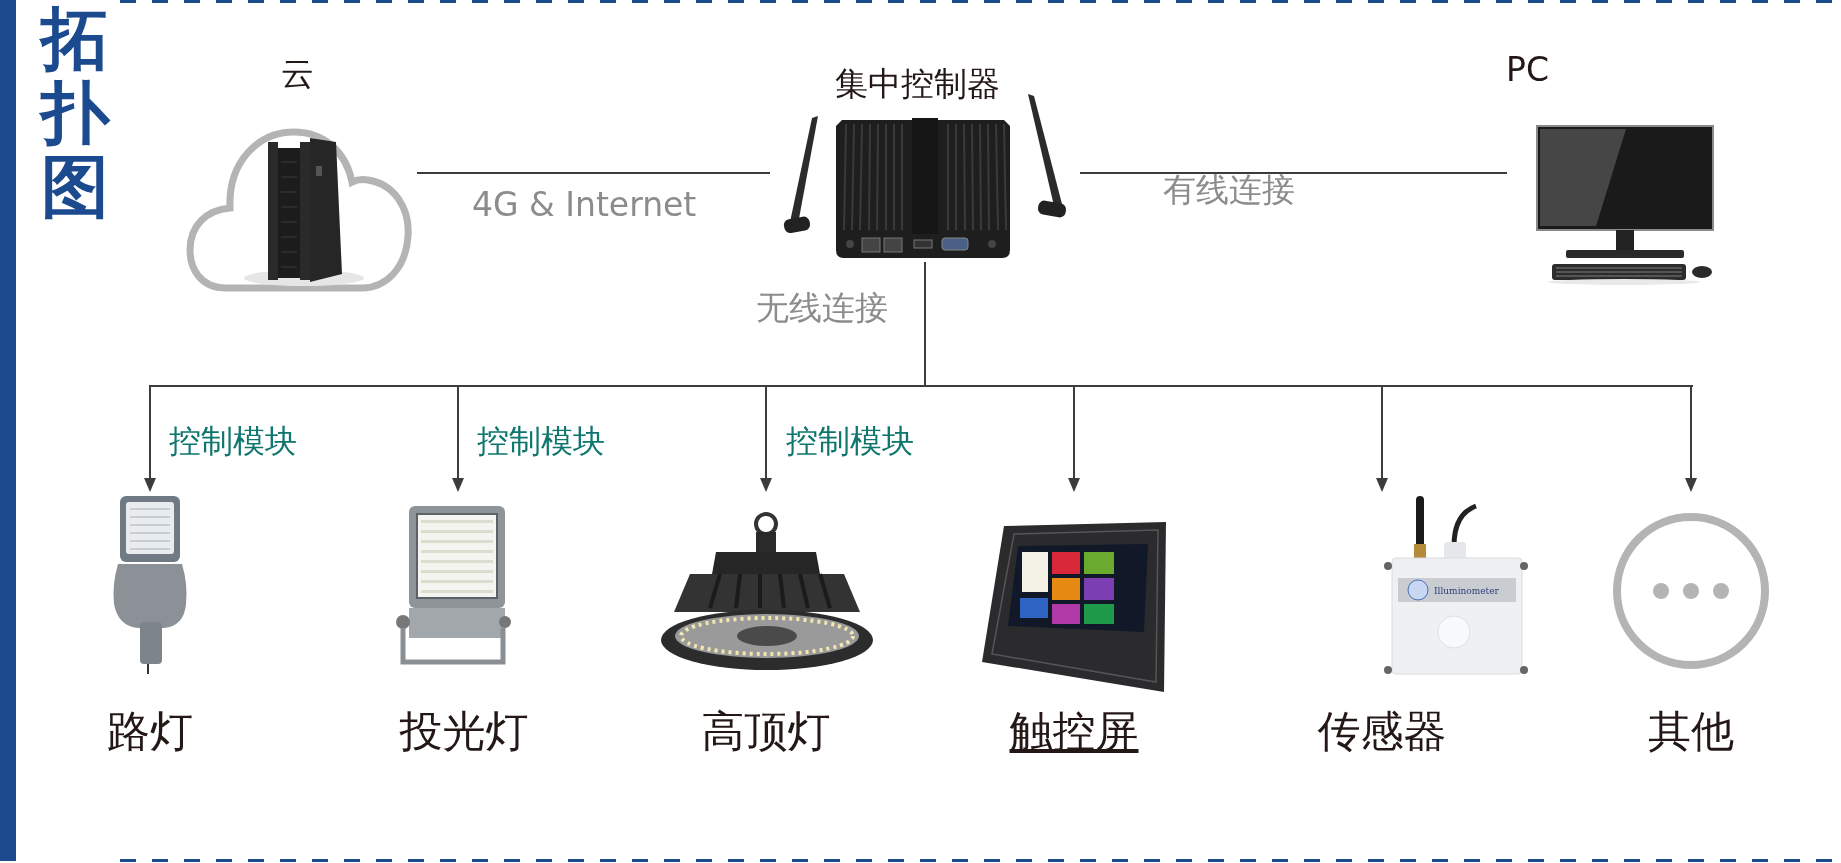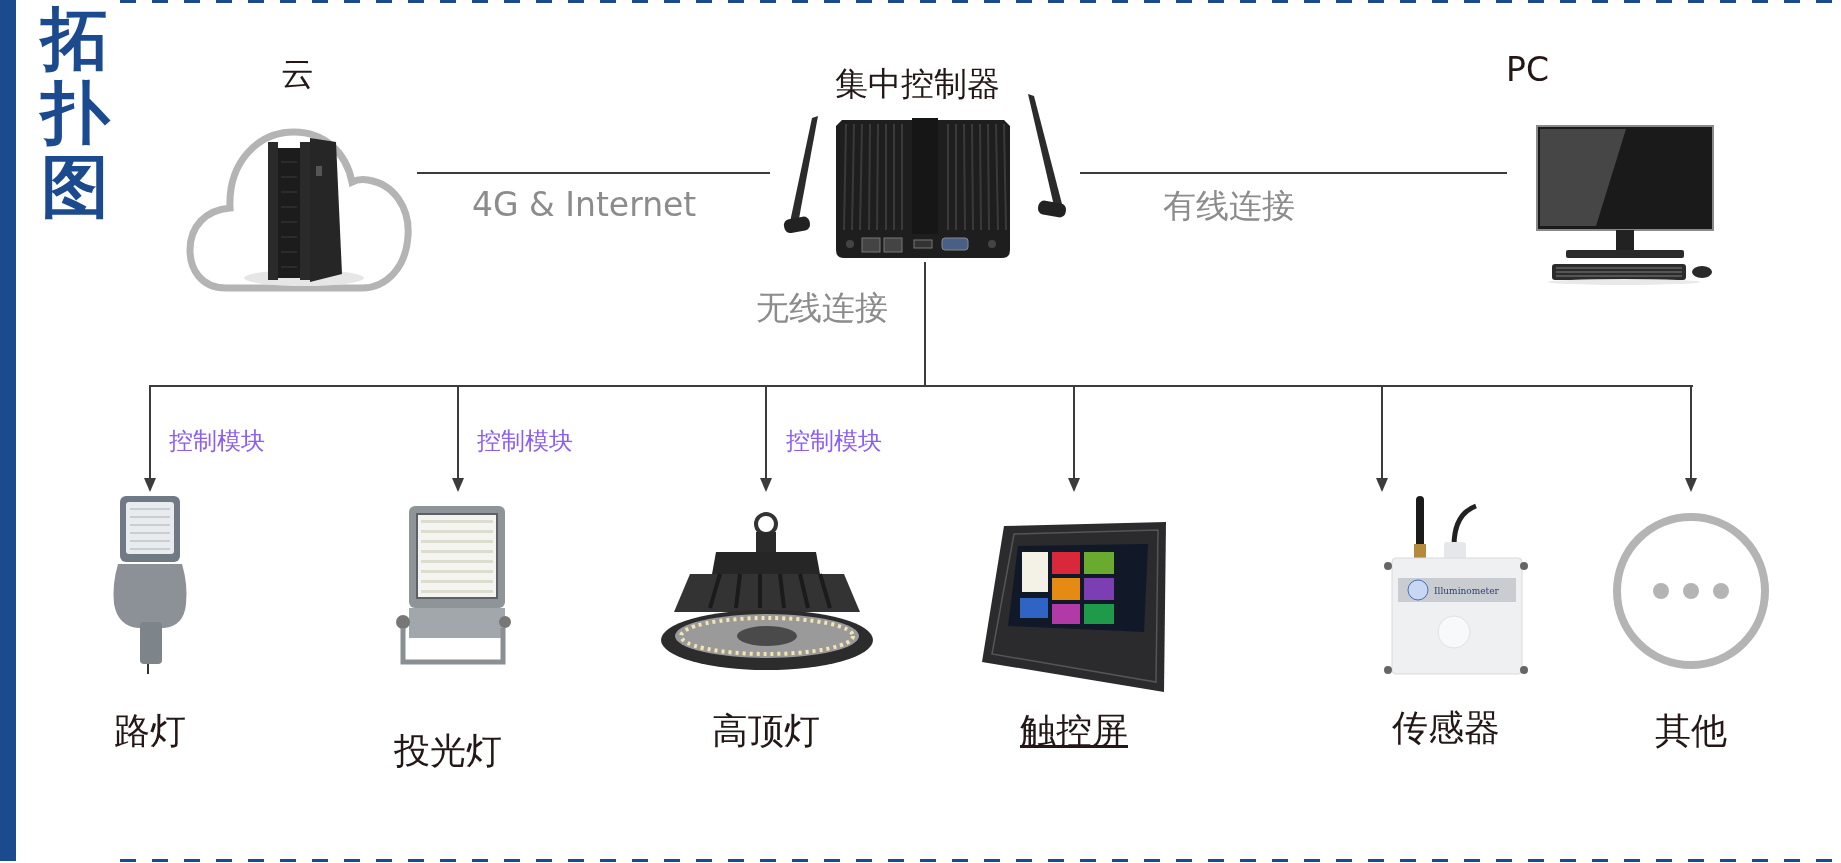--- a/index.html
+++ b/index.html
@@ -14,22 +14,22 @@
     left: 120px; width: 1721px; height: 3px;
     background: repeating-linear-gradient(to right, #1b4a8f 0 16px, transparent 16px 32px);
   }
   .vtitle {
     left: 38px; top: 2px; width: 74px; color: #1b4a8f;
     font-size: 68px; font-weight: bold; line-height: 74px; text-align: center;
   }
   .vtitle span { display: block; }
   .node-title { color: #231815; font-size: 33px; line-height: 36px; white-space: nowrap; }
   .conn-label { color: #8c8c8c; font-size: 33px; line-height: 36px; white-space: nowrap; }
-  .mod-label { color: #8b5cf6; font-size: 24px; line-height: 32px; white-space: nowrap; }
-  .dev-label { color: #231815; font-size: 36px; line-height: 36px; white-space: nowrap; text-align: center; width: 200px; }
+  .mod-label { color: #0f766e; font-size: 32px; line-height: 32px; white-space: nowrap; }
+  .dev-label { color: #231815; font-size: 43px; line-height: 36px; white-space: nowrap; text-align: center; width: 200px; }
   .hline { height: 2px; background: #3c3c3c; }
   .vline { width: 2px; background: #3c3c3c; }
   .arrow-head {
     width: 0; height: 0; border-left: 6px solid transparent; border-right: 6px solid transparent;
     border-top: 14px solid #3c3c3c;
   }
   svg { display: block; }
 </style>
 </head>
 <body>
@@ -103,21 +103,21 @@
     <rect x="86" y="148" width="18" height="14" fill="#444" stroke="#777"></rect>
     <rect x="108" y="148" width="18" height="14" fill="#444" stroke="#777"></rect>
     <rect x="138" y="150" width="18" height="8" fill="#333" stroke="#777"></rect>
     <rect x="166" y="148" width="26" height="12" rx="3" fill="#4a5f86" stroke="#888"></rect>
     <circle cx="74" cy="154" r="4" fill="#444"></circle>
     <circle cx="216" cy="154" r="4" fill="#444"></circle>
   </svg>
 </div>
 
 <div class="abs hline" style="left:1080px; top:172px; width:427px;"></div>
-<div class="abs conn-label" style="left:1163px; top:188px;">有线连接</div>
+<div class="abs conn-label" style="left:1163px; top:172px;">有线连接</div>
 
 <div class="abs node-title" style="left:1506px; top:52px;">PC</div>
 <div class="abs" style="left:1534px; top:124px; width:184px; height:162px;">
   <svg width="184" height="162" viewBox="0 0 184 162">
     <rect x="3" y="2" width="176" height="104" fill="#1a1a1a" stroke="#8a8a8a" stroke-width="2"></rect>
     <polygon points="6,5 92,5 62,102 6,102" fill="#6b6b6b" opacity="0.55"></polygon>
     <rect x="82" y="106" width="18" height="22" fill="#222"></rect>
     <rect x="32" y="126" width="118" height="8" rx="2" fill="#2a2a2a"></rect>
     <rect x="18" y="140" width="134" height="16" rx="3" fill="#2c2c2c"></rect>
     <g fill="#555">
@@ -196,21 +196,21 @@
         <rect x="26" y="66" width="72" height="3"></rect>
       <rect x="26" y="76" width="72" height="3"></rect>
         <rect x="26" y="86" width="72" height="3"></rect>
     </g>
     <rect x="14" y="104" width="96" height="30" fill="#a2a7ab"></rect>
     <circle cx="8" cy="118" r="7" fill="#777"></circle>
     <circle cx="110" cy="118" r="6" fill="#777"></circle>
     <path d="M8,124 L8,158 L108,158 L108,124" fill="none" stroke="#8a8f94" stroke-width="5"></path>
   </svg>
 </div>
-<div class="abs dev-label" style="left:348px; top:713px;margin-top:20px;">投光灯</div>
+<div class="abs dev-label" style="left:364px; top:713px;">投光灯</div>
 
 <div class="abs" style="left:660px; top:512px; width:214px; height:162px;">
   <svg width="214" height="162" viewBox="0 0 214 162">
     <circle cx="106" cy="12" r="10" fill="none" stroke="#333" stroke-width="4"></circle>
     <rect x="96" y="20" width="20" height="20" fill="#2a2a2a"></rect>
     <path d="M56,40 L156,40 L160,62 L52,62 Z" fill="#262626"></path>
     <path d="M30,62 L184,62 L200,100 L14,100 Z" fill="#333"></path>
     <g stroke="#1b1b1b" stroke-width="4">
       <line x1="60" y1="62" x2="50" y2="96"></line>
         <line x1="80" y1="62" x2="76" y2="96"></line>
@@ -254,21 +254,21 @@
     <rect x="14" y="84" width="118" height="24" fill="#c9ccd1"></rect>
     <circle cx="34" cy="96" r="10" fill="#c8d7f2" stroke="#4a6fb5"></circle>
     <text x="50" y="100" font-size="9" fill="#2c3f7a" font-family="DejaVu Serif, serif">Illuminometer</text>
     <circle cx="70" cy="138" r="16" fill="#f8f9fa" stroke="#dfe1e4"></circle>
     <circle cx="4" cy="72" r="4" fill="#666"></circle>
       <circle cx="140" cy="72" r="4" fill="#666"></circle>
     <circle cx="4" cy="176" r="4" fill="#666"></circle>
       <circle cx="140" cy="176" r="4" fill="#666"></circle>
   </svg>
 </div>
-<div class="abs dev-label" style="left:1346px; top:713px;font-family:Liberation Mono, monospace;">传感器</div>
+<div class="abs dev-label" style="left:1282px; top:713px;">传感器</div>
 
 <div class="abs" style="left:1612px; top:512px; width:158px; height:158px;">
   <svg width="158" height="158" viewBox="0 0 158 158">
     <circle cx="79" cy="79" r="74" fill="#ffffff" stroke="#b4b4b4" stroke-width="8"></circle>
     <circle cx="49" cy="79" r="8" fill="#b4b4b4"></circle>
     <circle cx="79" cy="79" r="8" fill="#b4b4b4"></circle>
     <circle cx="109" cy="79" r="8" fill="#b4b4b4"></circle>
   </svg>
 </div>
 <div class="abs dev-label" style="left:1591px; top:713px;">其他</div>

